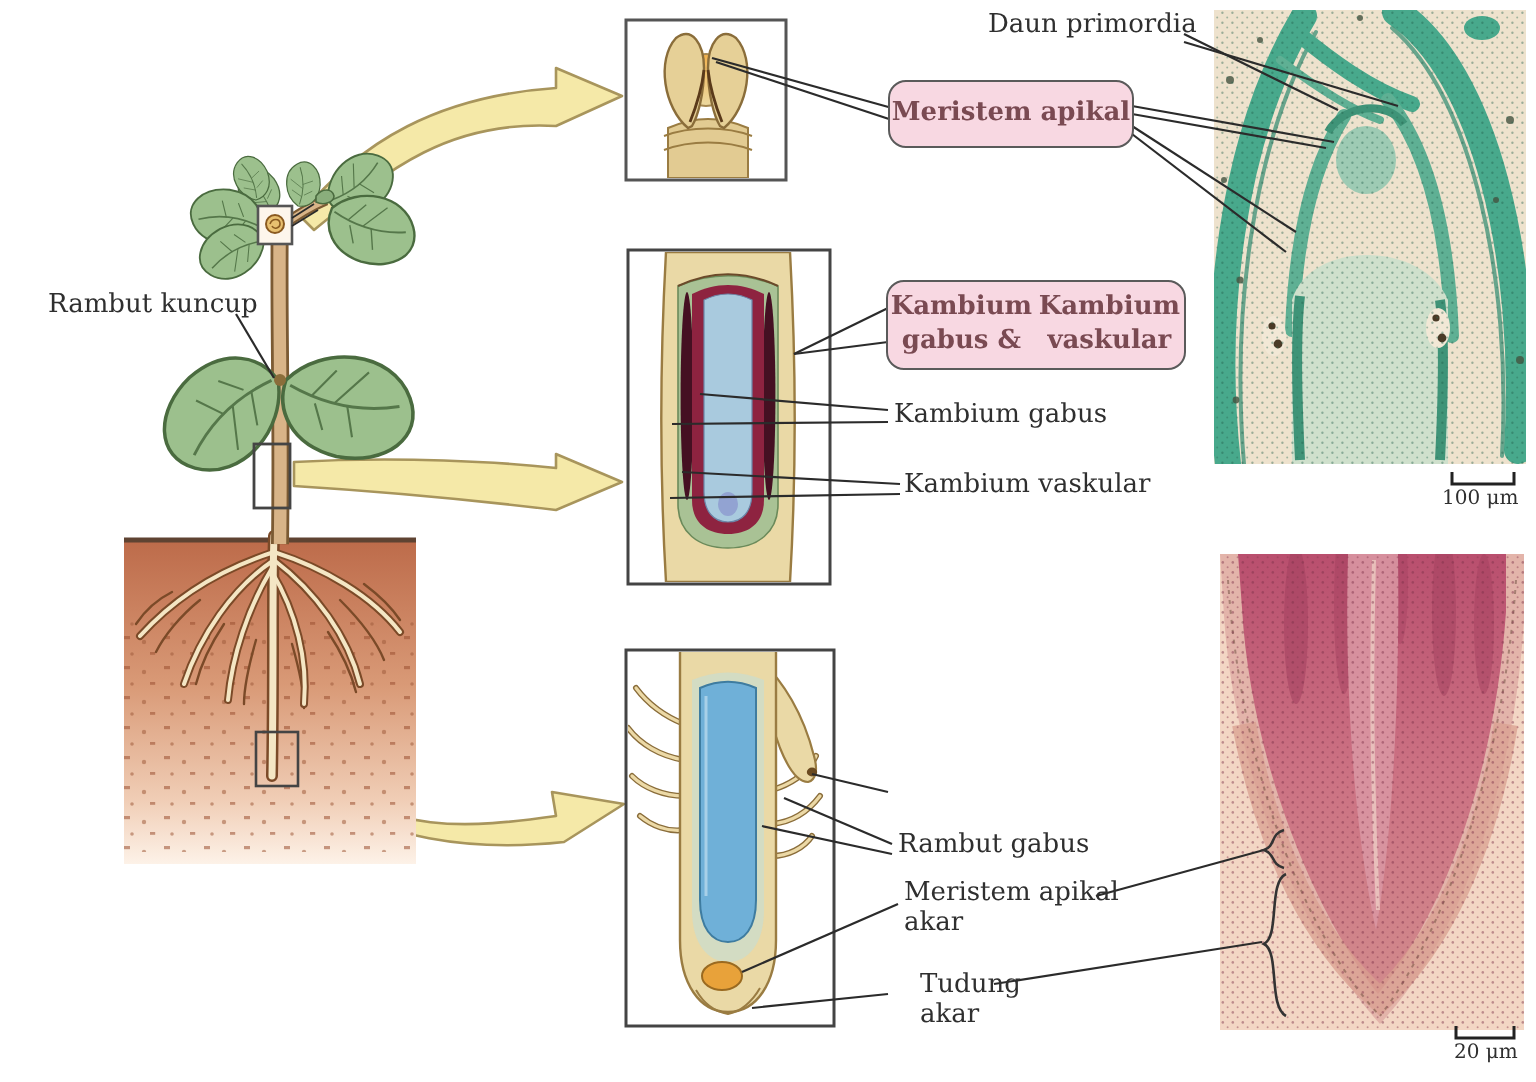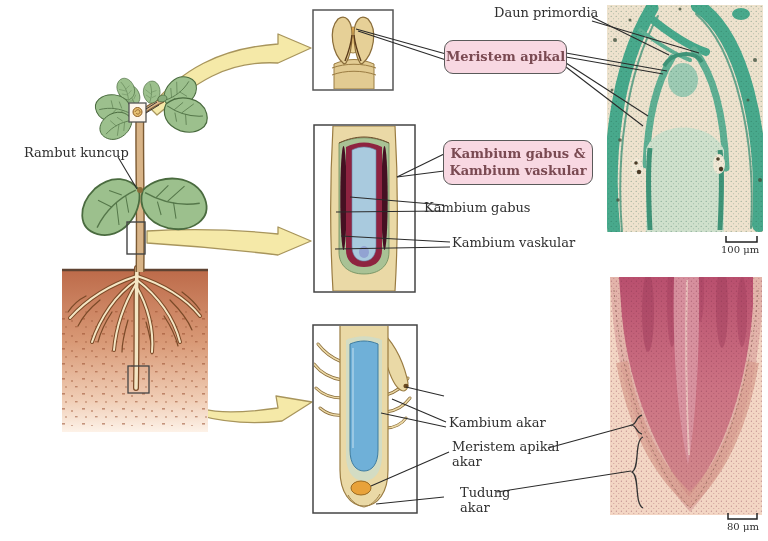--- a/index.html
+++ b/index.html
@@ -295,39 +295,39 @@
 </svg>
 
 <div class="lbl" style="left:24px;top:146px">Rambut kuncup</div>
 
 <div class="lbl" style="left:494px;top:6px">Daun primordia</div>
 
 <div class="plabel" style="left:444px;top:40px;width:123px;height:34px">
   <span>Meristem apikal</span>
 </div>
 
-<div class="plabel" style="left:443px;top:140px;width:150px;height:45px;flex-direction:column">
+<div class="plabel" style="left:443px;top:140px;width:150px;height:45px;flex-direction:row">
   <span>Kambium gabus &amp;</span>
   <span>Kambium vaskular</span>
 </div>
 
-<div class="lbl" style="left:424px;top:201px">Kambium gabus</div>
+<div class="lbl" style="left:447px;top:201px">Kambium gabus</div>
 
 <div class="lbl" style="left:452px;top:236px">Kambium vaskular</div>
 
 
-<div class="lbl" style="left:449px;top:416px">Kambium akar</div>
+<div class="lbl" style="left:449px;top:416px">Rambut gabus</div>
 
 <div class="lbl" style="left:452px;top:440px">
   <div>Meristem apikal</div>
   <div>akar</div>
 </div>
 
 <div class="lbl" style="left:460px;top:486px">
   <div>Tudung</div>
   <div>akar</div>
 </div>
 
 <div class="lbl small" style="left:721px;top:244px">100 μm</div>
 
-<div class="lbl small" style="left:727px;top:521px">80 μm</div>
+<div class="lbl small" style="left:727px;top:521px">20 μm</div>
 
 </div>
 
 </body></html>

